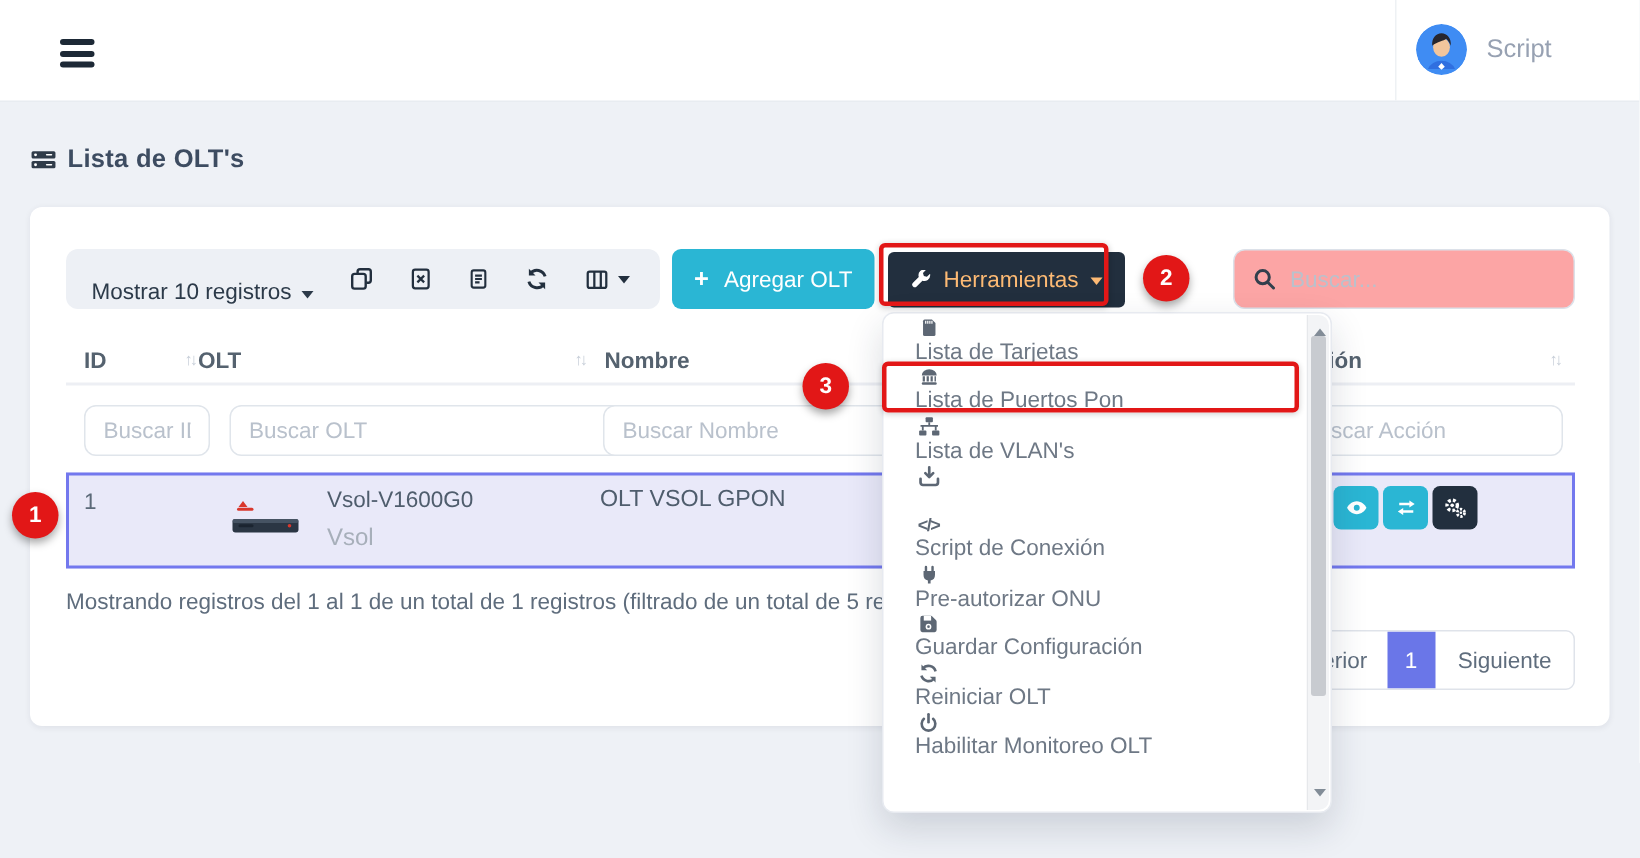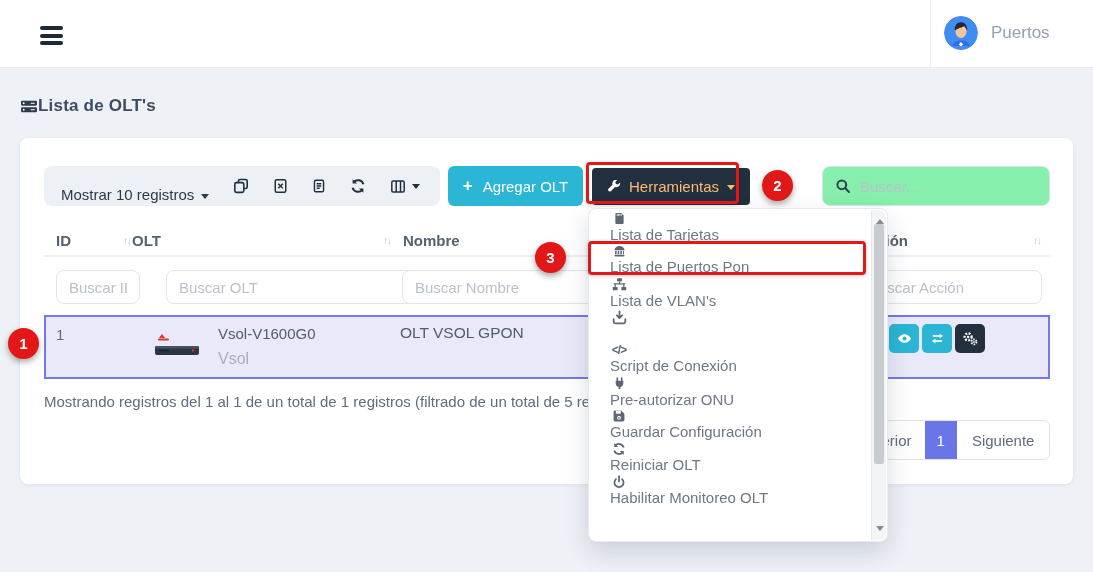--- a/index.html
+++ b/index.html
@@ -10,55 +10,55 @@
   
   .navbar { position:absolute; top:0; left:0; width:1093px; height:68px; background:#fff; border-bottom:1px solid #e8ecf1; }
   .hamburger { position:absolute; left:40px; top:26px; width:23px; cursor:pointer; }
   .hamburger i { display:block; width:23px; height:4px; background:#1d2936; border-radius:2px; margin-bottom:3.5px; }
   .nav-divider { position:absolute; left:930px; top:0; height:67px; border-left:1px solid #eef1f4; }
   .user { position:absolute; left:944px; top:16px; display:flex; align-items:center; gap:13px; cursor:pointer; }
   .avatar { width:34px; height:34px; border-radius:50%; overflow:hidden; display:block; }
   .user-name { font-size:17px; color:#97a1b2; }
 
   
-  .page-title-row { position:absolute; left:20px; top:96px; display:flex; align-items:center; }
+  .page-title-row { position:absolute; left:20px; top:96px; display:flex; align-items:center; gap:7px; }
   .page-title-row h1 { font-size:17px; font-weight:700; color:#3d4c61; letter-spacing:.2px; }
 
   
   .card { position:absolute; left:20px; top:138px; width:1053px; height:346px; background:#fff; border-radius:8px; box-shadow:0 1px 4px rgba(25,35,60,.07); }
 
   
   .tb-group { position:absolute; left:24px; top:28px; width:396px; height:40px; background:#edf0f5; border-radius:8px; display:flex; align-items:center; padding:0 17px; gap:24px; color:#222f3e; }
   .records { display:flex; align-items:flex-end; gap:7px; font-size:15px; color:#2c3a49; cursor:pointer; white-space:nowrap;margin-top:16px; }
   .tb-icon { display:flex; align-items:center; cursor:pointer; color:#222f3e; }
   .caret { width:0; height:0; border:4px solid transparent; border-top:5px solid currentColor; margin-top:5px; }
   .cols-wrap { display:flex; align-items:center; gap:6px; cursor:pointer; }
 
   .btn-teal { position:absolute; left:428px; top:28px; width:135px; height:40px; background:#2ab6d4; border:none; border-radius:6px; color:#fff; font-size:15px; display:flex; align-items:center; justify-content:center; gap:10px; cursor:pointer; font-family:inherit; }
   .btn-teal .plus { font-size:17px; font-weight:700; }
   .btn-dark { position:absolute; left:572px; top:30px; height:37px; padding:0 15px; background:#222f3e; border:none; border-radius:4px; color:#fdba74; font-size:15px; display:flex; align-items:center; gap:8px; cursor:pointer; font-family:inherit; }
 
-  .search-box { position:absolute; left:802px; top:28px; width:228px; height:40px; border:1px solid #dce1e9; border-radius:8px; display:flex; align-items:center; padding:0 12px; gap:9px; background:#86efac; }
+  .search-box { position:absolute; left:802px; top:28px; width:228px; height:40px; border:1px solid #dce1e9; border-radius:8px; display:flex; align-items:center; padding:0 12px; gap:9px; background:#fca5a5; }
   .search-box input { border:none; outline:none; width:100%; font-size:15px; color:#5a6776; font-family:inherit; background:transparent; }
   .search-box input::placeholder { color:#b9c1cc; }
 
   
   .th { position:absolute; top:87px; height:30px; display:flex; align-items:center; font-weight:700; font-size:15px; color:#55626f; cursor:pointer; }
   .th .arr { margin-left:auto; color:#c7ced8; font-size:11px; letter-spacing:-2px; font-weight:400; }
   .th-id { left:36px; width:74px; }
   .th-olt { left:112px; width:258px; }
   .th-nombre { left:383px; width:250px; }
   .th-accion { left:838px; width:182px; }
   .th-line { position:absolute; left:24px; right:23px; top:117px; border-bottom:2px solid #edeff4; }
 
   
   .tf { position:absolute; top:132px; height:34px; border:1px solid #e0e5eb; border-radius:8px; padding:0 12px; font-size:15px; color:#5a6776; outline:none; font-family:inherit; background:#fff; }
   .tf::placeholder { color:#b9c1cc; }
   .tf-id { left:36px; width:84px; }
-  .tf-olt { left:146px; width:280px; }
+  .tf-olt { left:133px; width:280px; }
   .tf-nombre { left:382px; width:250px; }
   .tf-accion { left:836px; width:186px; }
 
   
   .row { position:absolute; left:24px; top:177px; width:1006px; height:64px; background:#e9e9f9; border:2px solid #7378ee; }
   .c-id { position:absolute; left:10px; top:9px; font-size:15px; color:#5c6a79; }
   .c-img { position:absolute; left:106px; top:12px; }
   .c-model { position:absolute; left:172px; top:8px; font-size:15px; color:#4f5d6d; }
   .c-brand { position:absolute; left:172px; top:33px; font-size:16px; color:#a7afba; }
   .c-nombre { position:absolute; left:354px; top:7px; font-size:15.5px; color:#4f5d6d;text-align:center; }
@@ -110,21 +110,21 @@
     <div class="user">
       <span class="avatar">
         <svg width="34" height="34" viewBox="0 0 34 34">
           <circle cx="17" cy="17" r="17" fill="#3f8cf3"></circle>
           <path d="M8 30a9.5 8 0 0 1 18 0z" fill="#2f6fe0"></path>
           <path d="M14.8 28.5 17 26l2.2 2.5-2.2 2z" fill="#fff"></path>
           <ellipse cx="17" cy="15.5" rx="5.6" ry="6.4" fill="#f2c59c"></ellipse>
           <path d="M10.8 14.5c-.4-5 2.4-8.3 6.2-8.3s6.6 3.3 6.2 8.3c-1-2.6-2.2-3.6-3-4.6-1.6 1.4-6 2-9.4 4.6z" fill="#27262e"></path>
         </svg>
       </span>
-      <span class="user-name">Puertos</span>
+      <span class="user-name">Script</span>
     </div>
   </header>
 
   <div class="page-title-row">
     <span>
       <svg width="18" height="17" viewBox="0 0 16 16" fill="#2f3b49">
         <rect x="0.5" y="2.6" width="15" height="4.6" rx="1"></rect>
         <rect x="0.5" y="8.8" width="15" height="4.6" rx="1"></rect>
         <circle cx="3" cy="4.9" r="0.9" fill="#fff"></circle>
         <circle cx="3" cy="11.1" r="0.9" fill="#fff"></circle>

